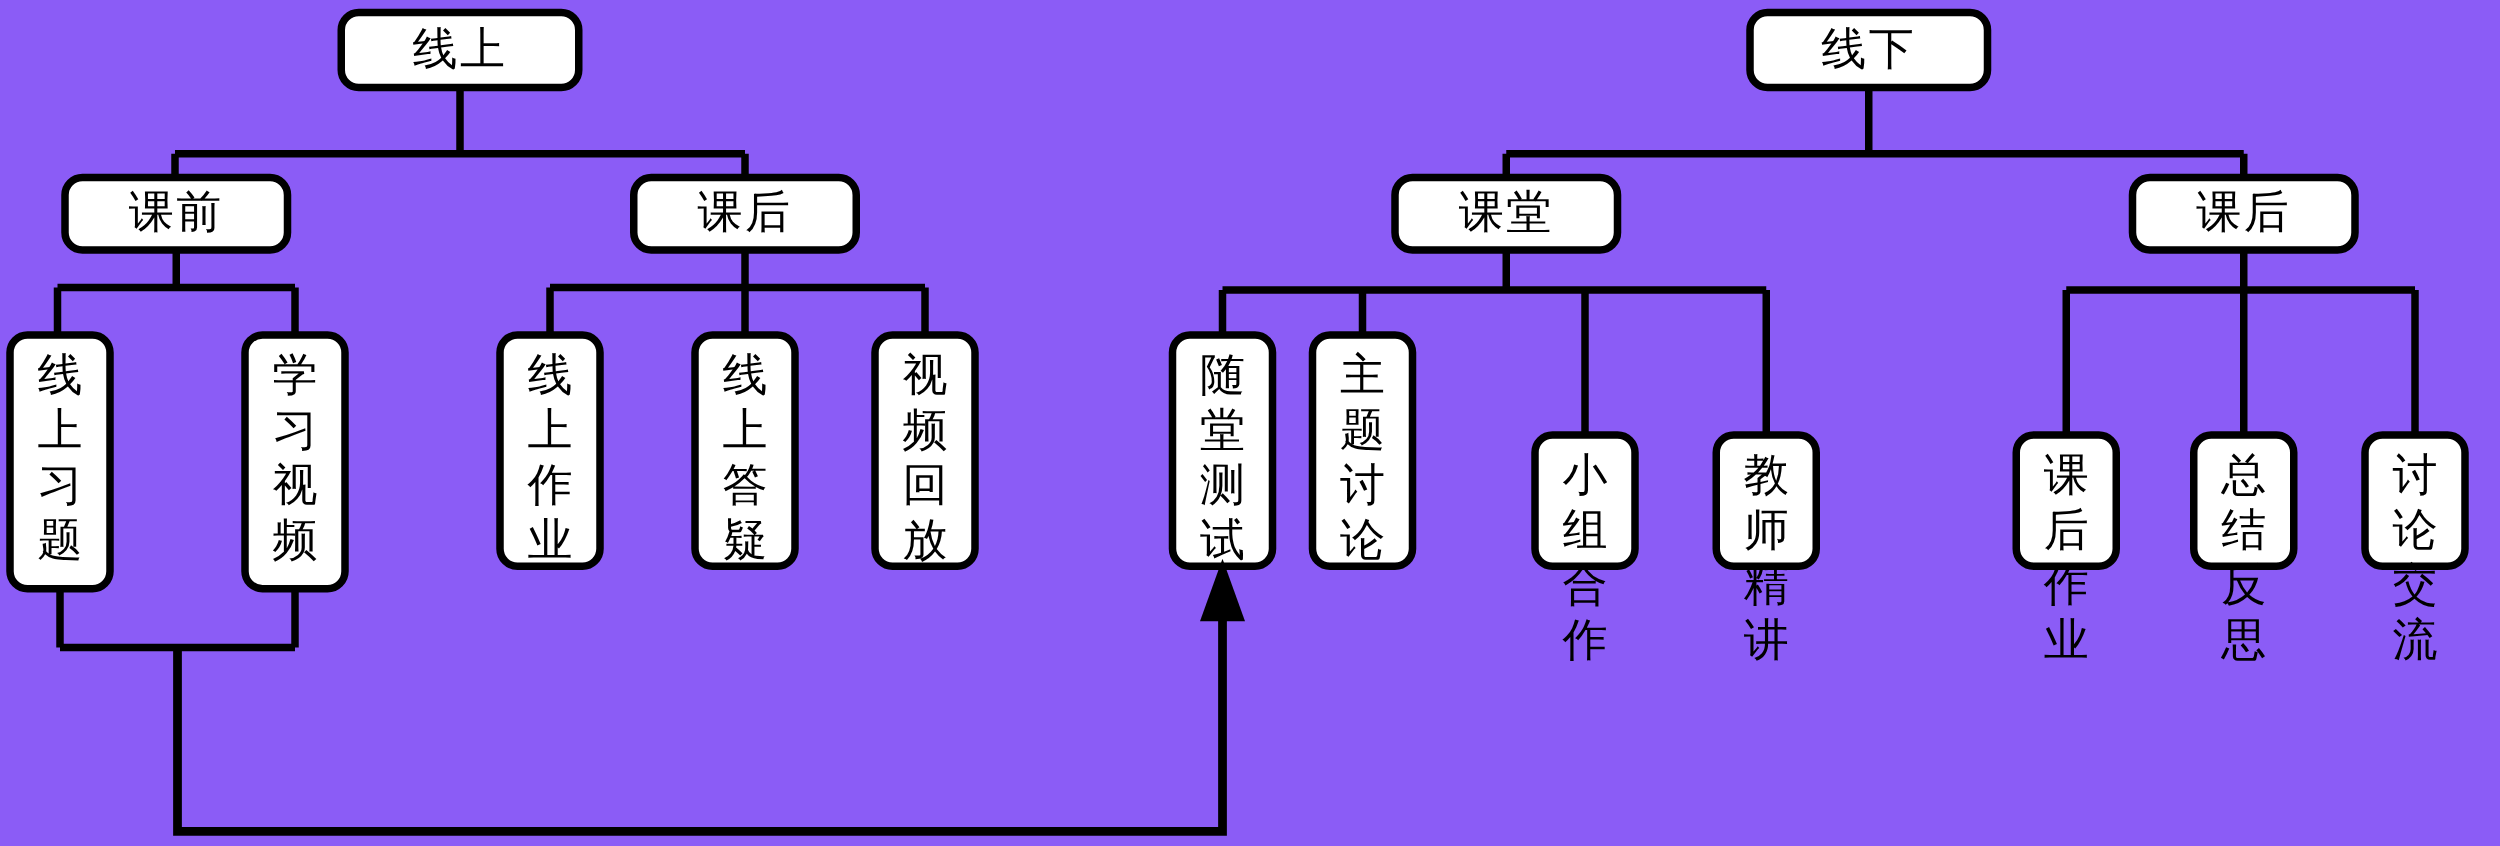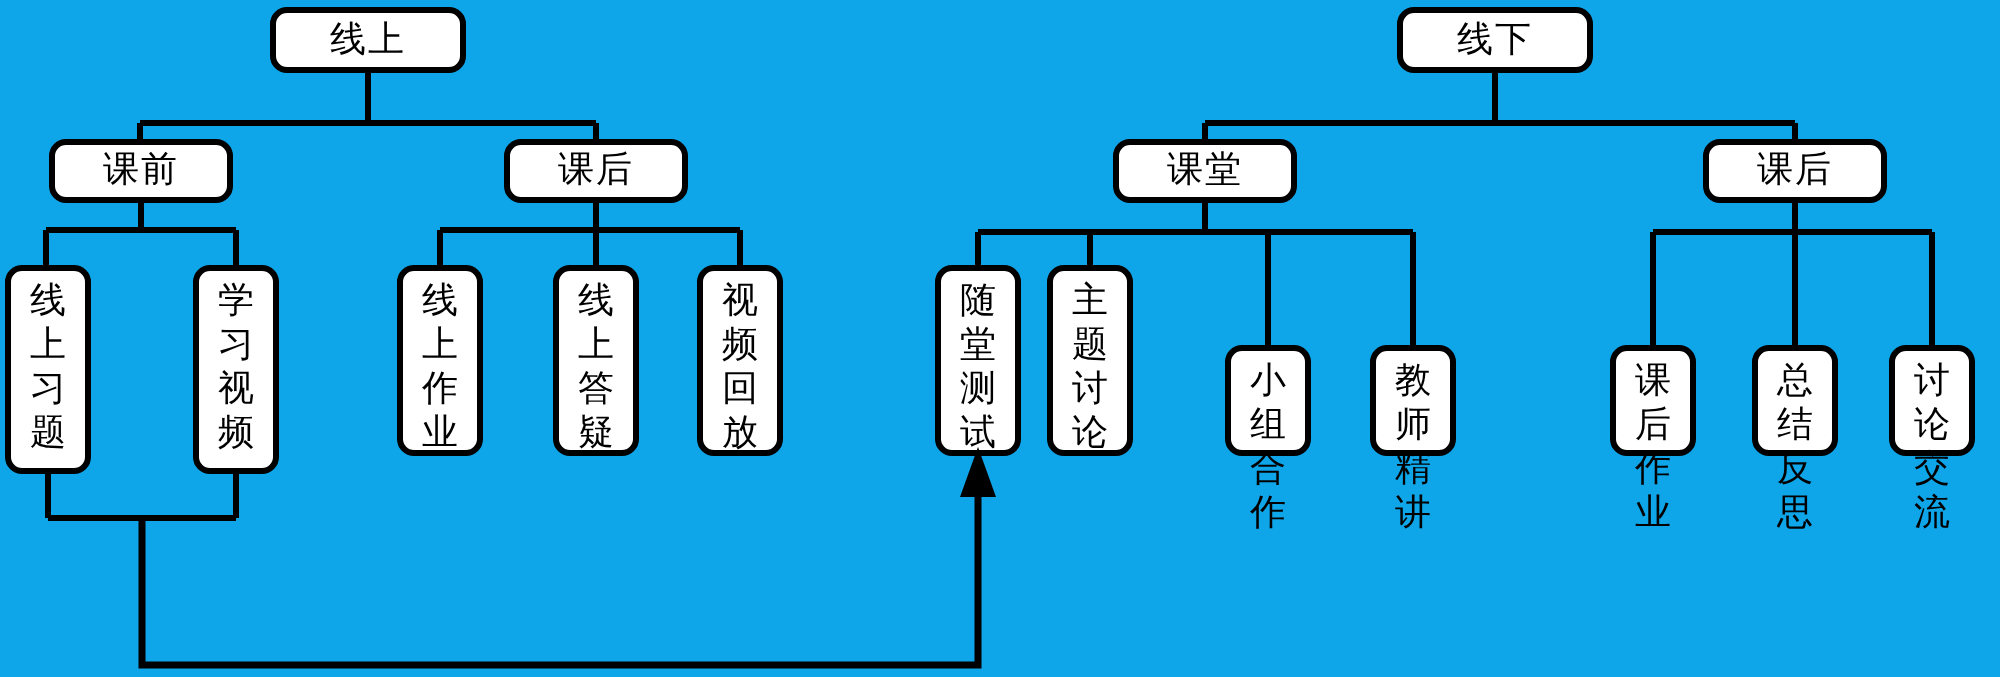--- a/index.html
+++ b/index.html
@@ -10,21 +10,21 @@
   body {
     width: 2000px;
     height: 677px;
     font-family: "DejaVu Sans", "Liberation Sans", sans-serif;
     overflow: hidden;
   }
   #diagram-root {
     position: relative;
     width: 2000px;
     height: 677px;
-    background: #0ea5e9;
+    background: #8b5cf6;
   }
   svg.diagram {
     position: absolute;
     top: 0;
     left: 0;
     width: 2000px;
     height: 677px;
     display: block;
   }
   .node-rect {

